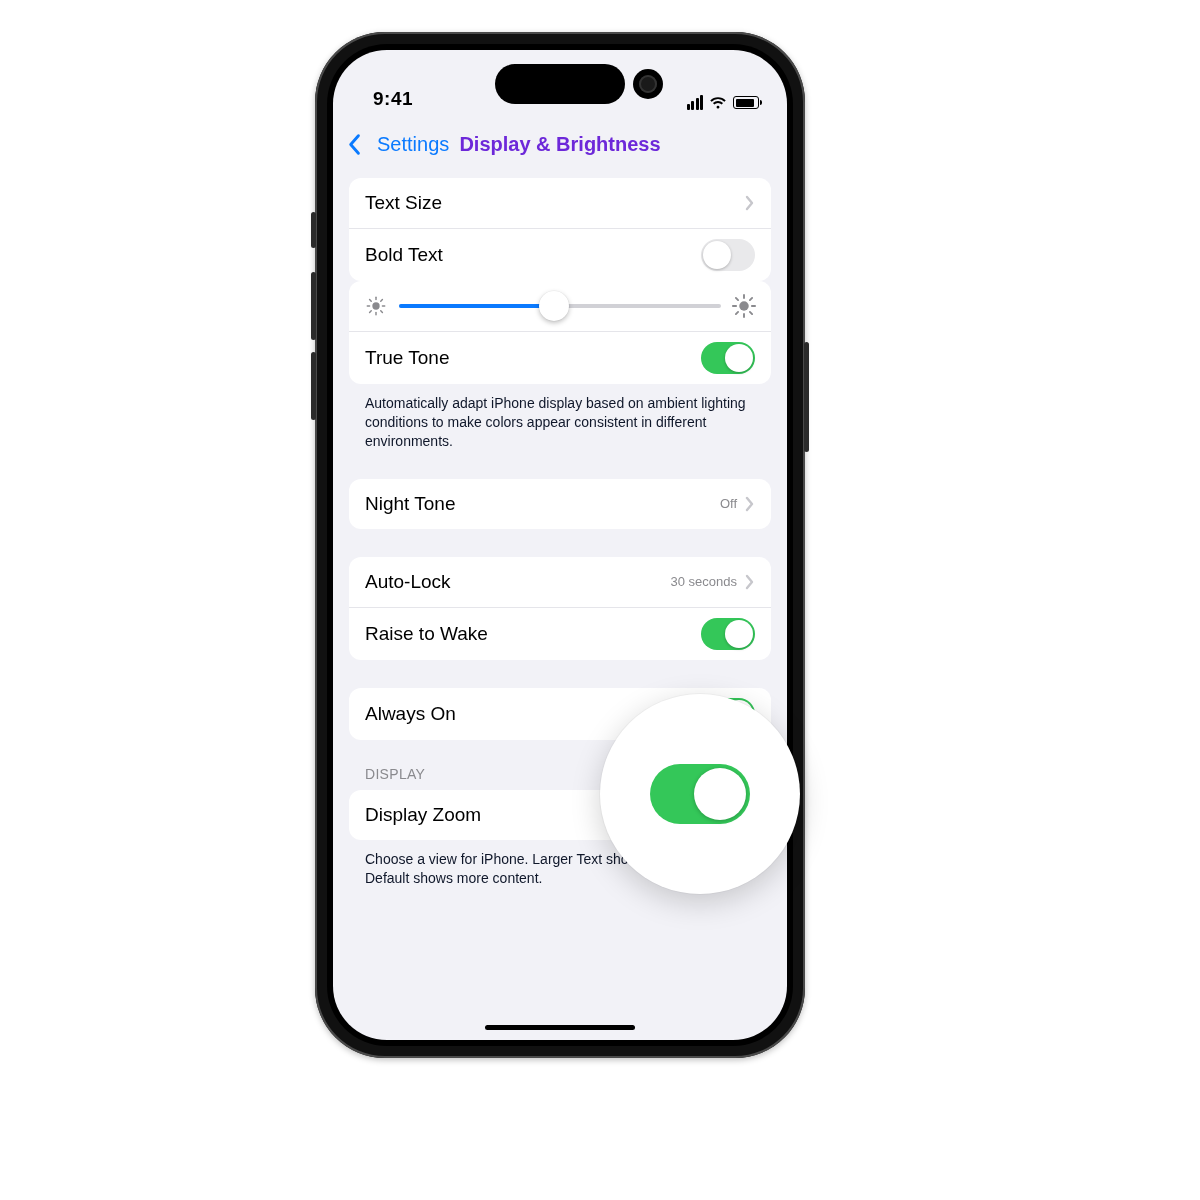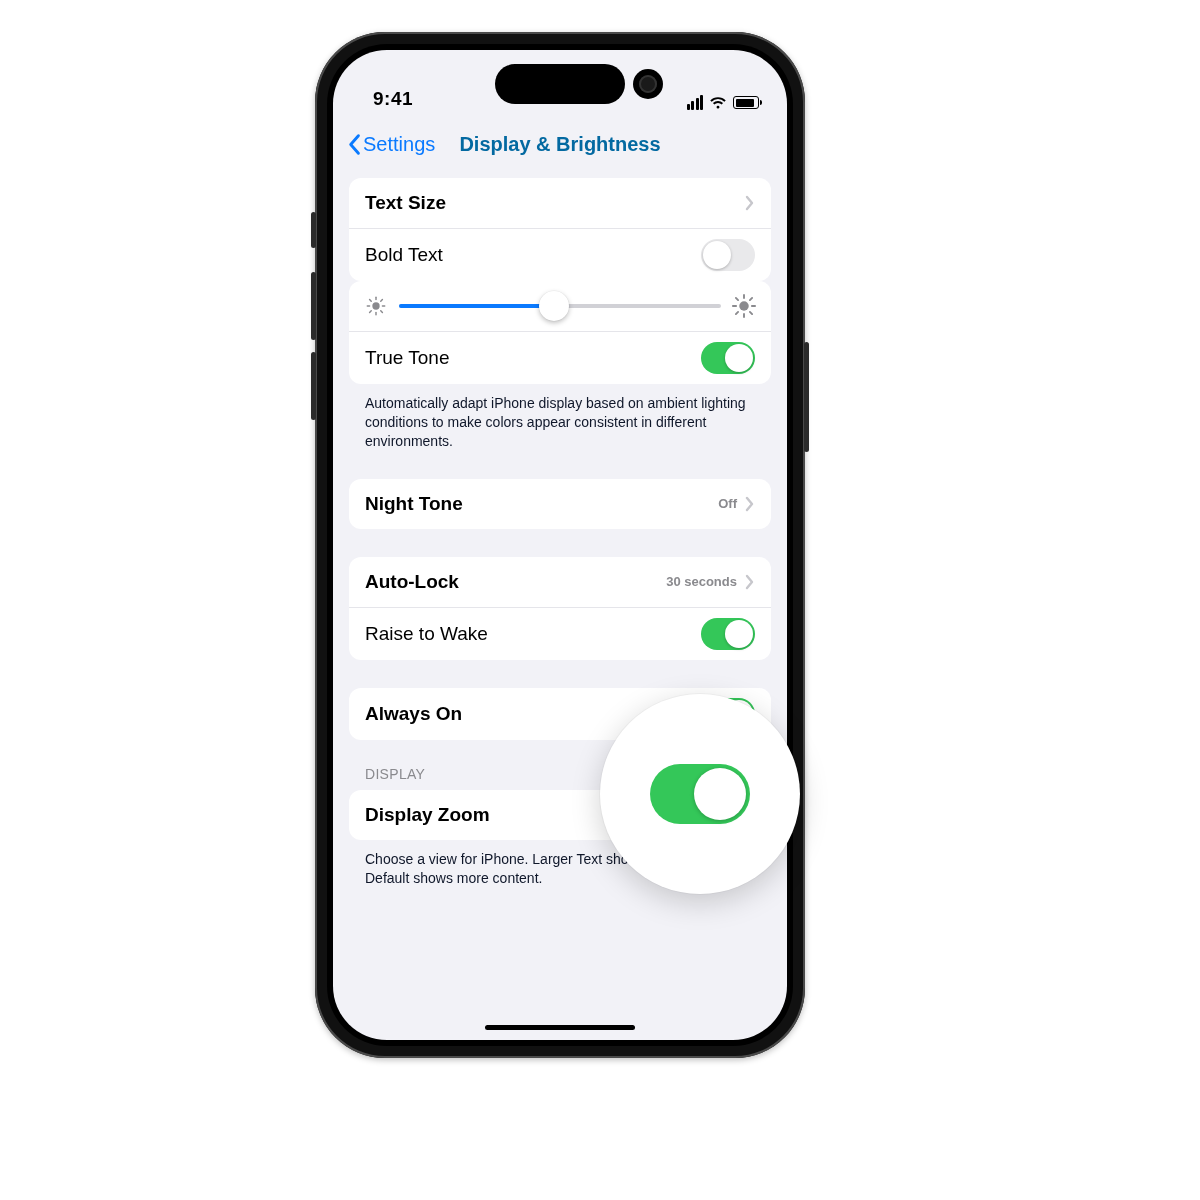--- a/index.html
+++ b/index.html
@@ -111,25 +111,25 @@
   .navbar {
     position: absolute;
     top: 70px; left:0; right:0;
     height: 48px;
     display:flex;
     align-items:center;
     justify-content:center;
   }
   .nav-back {
     position:absolute; left:14px; top:50%; transform:translateY(-50%);
-    display:flex; align-items:center; gap:2px;
+    display:flex; align-items:center; gap:16px;
     color:#0a7aff; font-size:20px;
   }
   .nav-back svg { width:14px; height:22px; }
-  .nav-title { font-size:20px; font-weight:600; color:#0369a1;text-align:center; }
+  .nav-title { font-size:20px; font-weight:600; color:#6d28d9;text-align:center; }
 
   
   .content {
     position: absolute;
     top: 118px; left:0; right:0; bottom:0;
     padding: 10px 16px 60px 16px;
     overflow: hidden;
   }
   .section-header {
     font-size:14px; color:#8a8a8e; letter-spacing:.3px;
@@ -151,21 +151,21 @@
   .row {
     display:flex; align-items:center;
     min-height:50px;
     padding: 10px 16px;
     font-size:19px;
     color:#000;
     border-top:1px solid #e5e5ea;
   }
   .group .row:first-child,
   .group .slider-row + .row { border-top:none; }
-  .group .row.first { border-top:none;font-weight:bold; }
+  .group .row.first { border-top:none; }
   .row .label { flex:1; }
   .row .value { color:#8a8a8e; margin-right:8px; font-size:13px;}
   .chevron { width:10px; height:16px; }
   .chevron svg { width:10px; height:16px; display:block; }
 
   
   .toggle {
     width:54px; height:32px; border-radius:16px; position:relative;
     background:#e9e9eb;
     transition:.2s;

